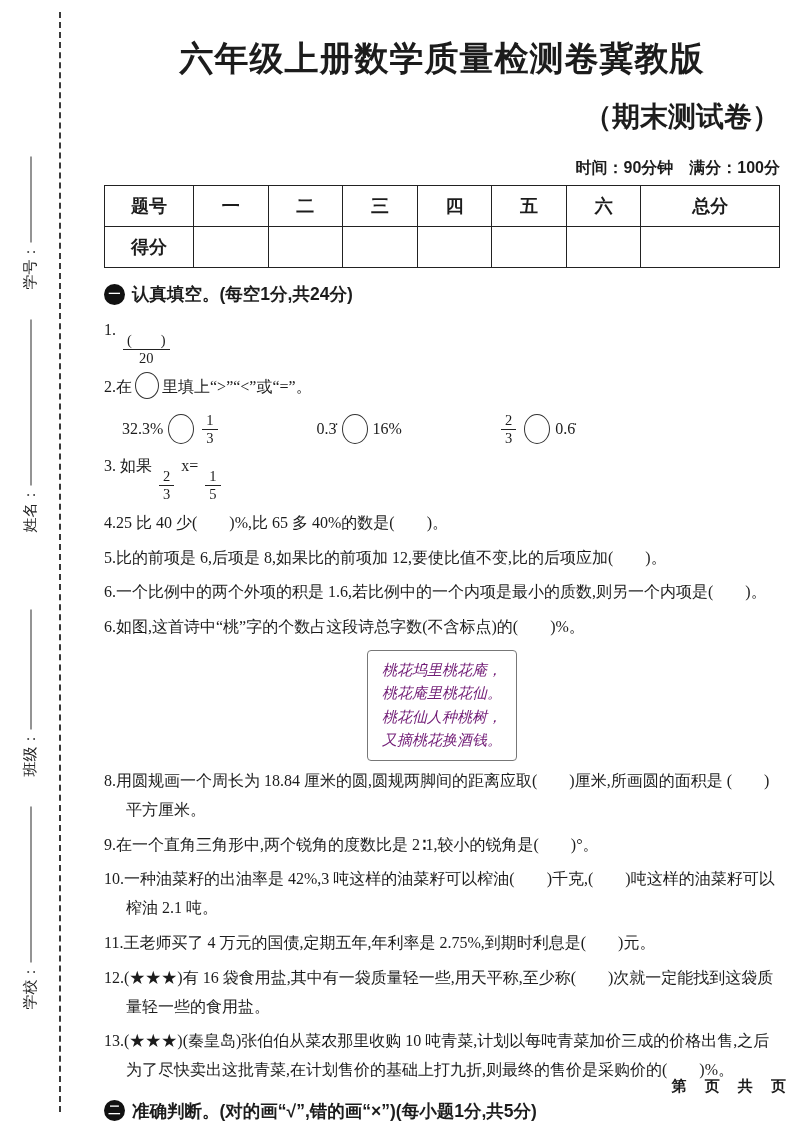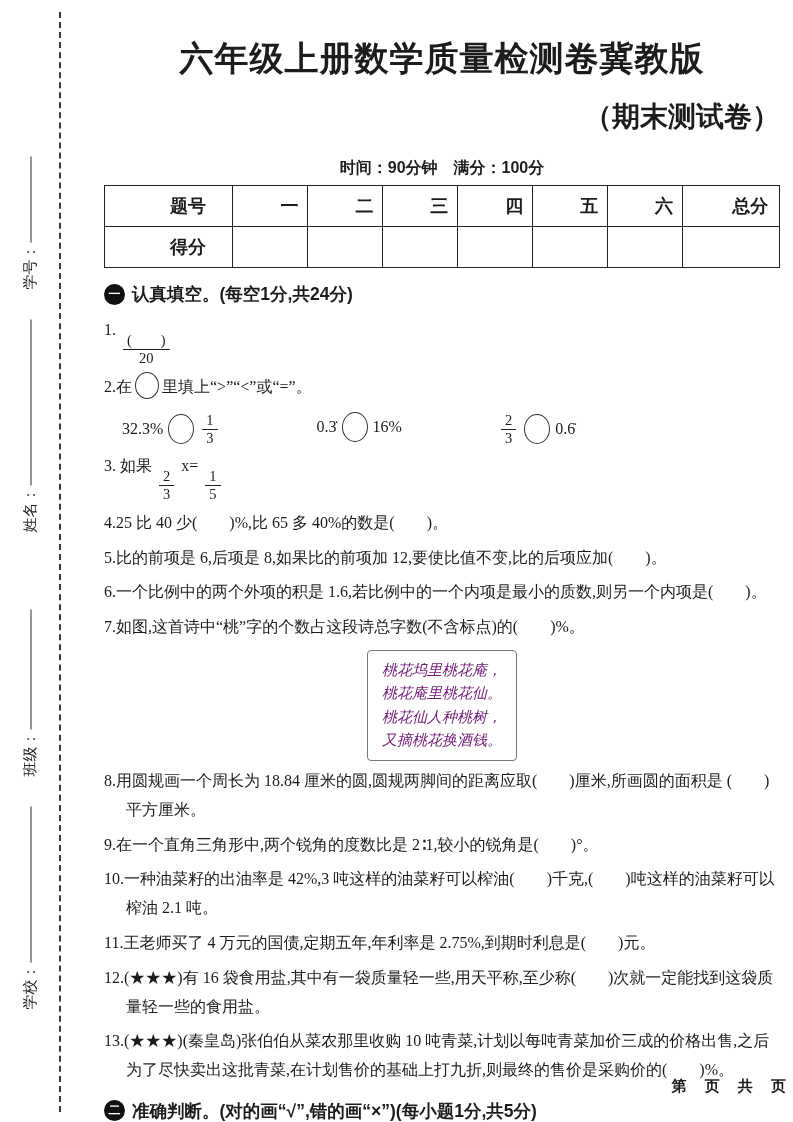--- a/index.html
+++ b/index.html
@@ -18,48 +18,48 @@
   #sg2{width:220px;left:-80px;top:413px;} #sg2 .side-line{width:166px;}
   #sg3{width:174px;left:-57px;top:680px;} #sg3 .side-line{width:120px;}
   #sg4{width:210px;left:-75px;top:895px;} #sg4 .side-line{width:156px;}
 
   .content{position:absolute;left:88px;top:28px;width:676px;margin-left:16px;}
 
   .title{text-align:center;font-size:34px;font-weight:bold;letter-spacing:1px;
          font-family:"Liberation Sans","DejaVu Sans",sans-serif;margin-top:8px;}
   .subtitle{text-align:right;font-size:28px;font-weight:bold;margin-top:16px;
             font-family:"Liberation Sans","DejaVu Sans",sans-serif;}
-  .info{ text-align:center;font-size:16px;font-weight:bold;margin-top:22px;
+  .info{ text-align:right;font-size:16px;font-weight:bold;margin-top:22px;
          font-family:"Liberation Sans","DejaVu Sans",sans-serif;}
 
   table.score{width:100%;border-collapse:collapse;margin-top:6px;
               font-family:"Liberation Sans","DejaVu Sans",sans-serif;}
   table.score td{border:1.5px solid #222;height:38px;text-align:center;
-                 font-size:18px;font-weight:bold;padding-left:40px;}
+                 font-size:18px;font-weight:bold;}
   table.score td.lab{width:86px;}
 
   .sec-head{display:flex;align-items:center;margin-top:14px;font-size:17.5px;font-weight:bold;
             font-family:"Liberation Sans","DejaVu Sans",sans-serif;}
   .badge{width:21px;height:21px;border-radius:50%;background:#111;color:#fff;
          display:inline-flex;align-items:center;justify-content:center;
          font-size:12px;font-weight:bold;margin-right:7px;flex:0 0 auto;}
 
   .q{font-size:16px;line-height:1.8;margin-top:6px;padding-left:22px;text-indent:-22px;}
   .q.first{margin-top:10px;}
 
   .frac{display:inline-flex;flex-direction:column;align-items:center;vertical-align:-10px;
         line-height:1.15;font-size:14.5px;margin:0 3px;text-indent:0;}
   .frac .fn{border-bottom:1.3px solid #222;padding:0 4px;}
   .frac .fd{padding:0 2px;}
 
   .cmp{display:inline-block;width:24px;height:28px;border:1.6px solid #333;border-radius:50%;
        vertical-align:-8px;margin:0 5px;background:transparent;}
   .cmp.small{width:22px;height:25px;vertical-align:-7px;margin:0 3px;}
 
-  .cmp-row{display:flex;align-items:flex-start;margin:10px 0 4px 18px;gap:0;}
+  .cmp-row{display:flex;align-items:center;margin:10px 0 4px 18px;gap:0;}
   .cmp-item{display:flex;align-items:center;font-size:16px;}
   .cmp-item+.cmp-item{margin-left:96px;}
 
   .poem-wrap{display:flex;justify-content:center;margin:8px 0 4px 0;}
   .poem{border:1.2px solid #777;border-radius:4px;padding:8px 14px;font-size:15px;
         line-height:1.55;font-style:italic;color:#701a75;text-align:left;}
 
   .footer{position:absolute;left:0;right:0;bottom:26px;text-align:right;font-size:15px;
           font-weight:bold;letter-spacing:7px;
           font-family:"Liberation Sans","DejaVu Sans",sans-serif;}
@@ -168,21 +168,21 @@
       <span>x=</span>
       <span class="frac">
           <span class="fn">1</span>
           <span class="fd">5</span>
         </span>
     </div>
 
     <div class="q">4.25 比 40 少(　　)%,比 65 多 40%的数是(　　)。</div>
     <div class="q">5.比的前项是 6,后项是 8,如果比的前项加 12,要使比值不变,比的后项应加(　　)。</div>
     <div class="q">6.一个比例中的两个外项的积是 1.6,若比例中的一个内项是最小的质数,则另一个内项是(　　)。</div>
-    <div class="q">7.如图,这首诗中“桃”字的个数占这段诗总字数(不含标点)的(　　)%。</div>
+    <div class="q">6.如图,这首诗中“桃”字的个数占这段诗总字数(不含标点)的(　　)%。</div>
 
     <div class="poem-wrap">
       <div class="poem">
         <div>桃花坞里桃花庵，</div>
         <div>桃花庵里桃花仙。</div>
         <div>桃花仙人种桃树，</div>
         <div>又摘桃花换酒钱。</div>
       </div>
     </div>
 

